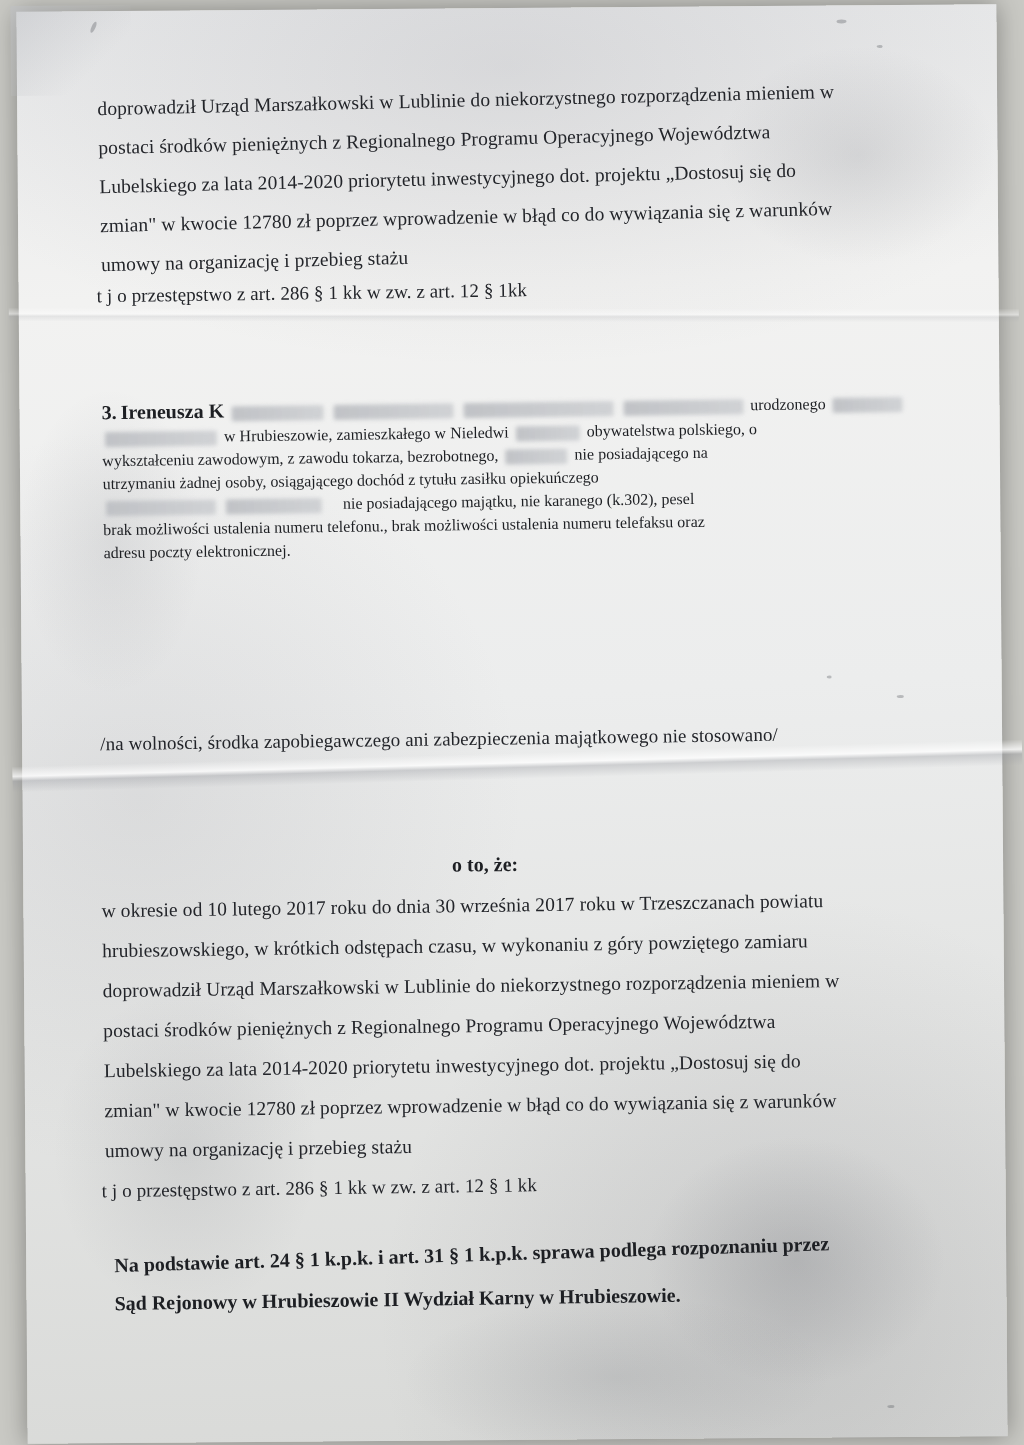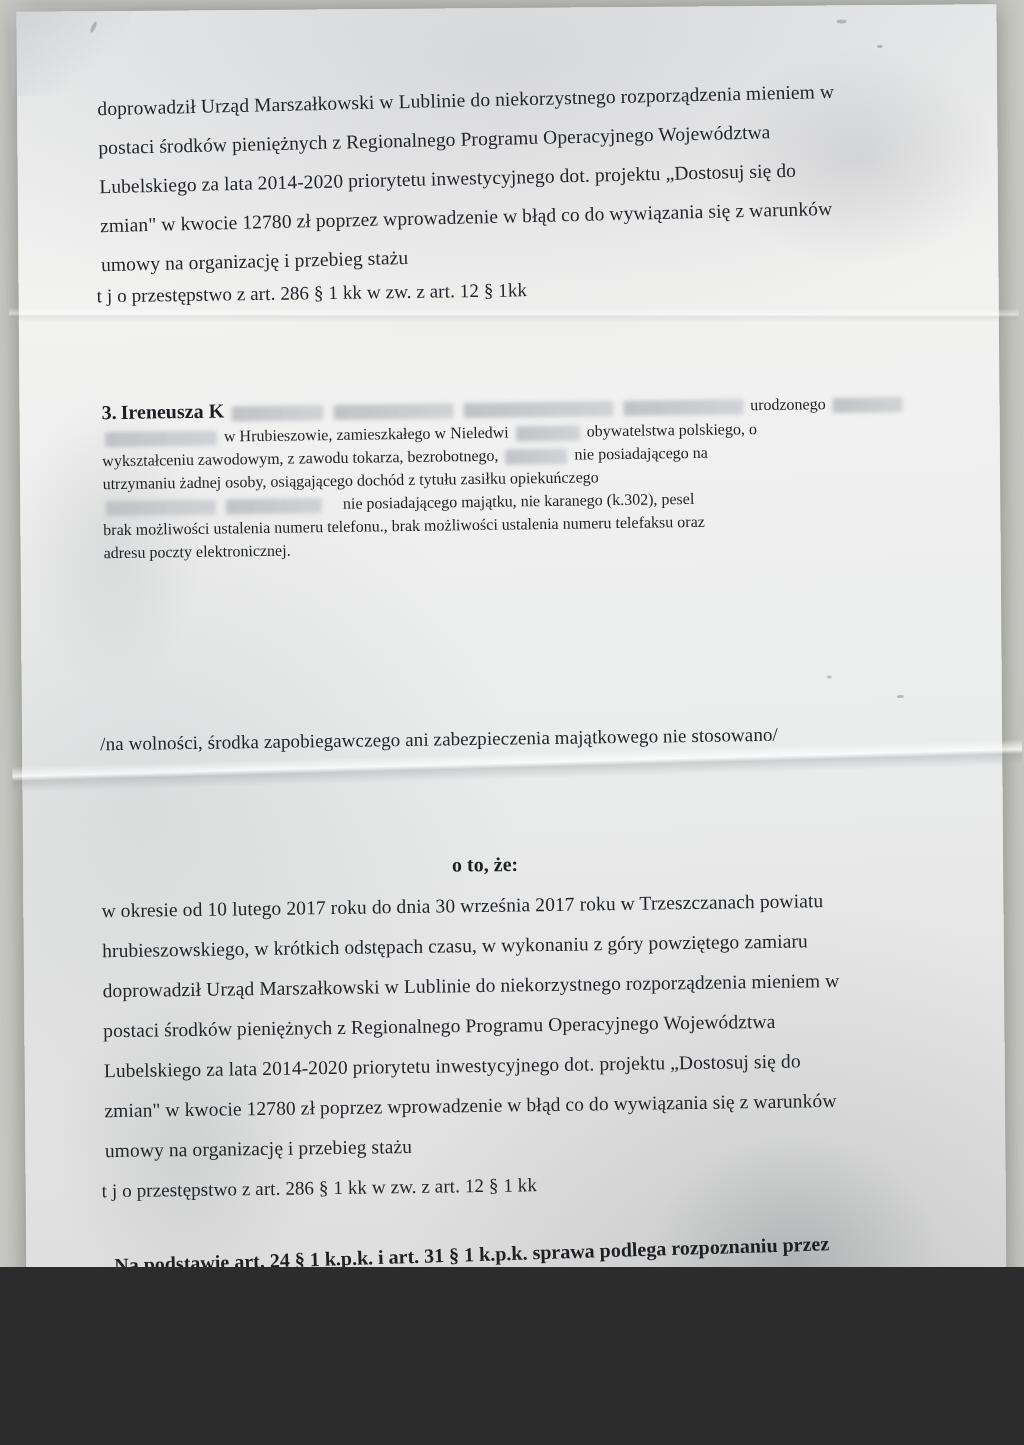--- a/index.html
+++ b/index.html
@@ -3,21 +3,21 @@
 <meta charset="utf-8">
 <style>
   html, body {
     margin: 0;
     padding: 0;
     background: #2c2c2c;
   }
   #page {
     position: relative;
     width: 1024px;
-    height: 1267px;
+    height: 1445px;
     overflow: hidden;
     background: #c9c9c4;
     font-family: "Liberation Serif", serif;
   }
 
   
   .sheet {
     position: absolute;
     left: 22px;
     top: 8px;

